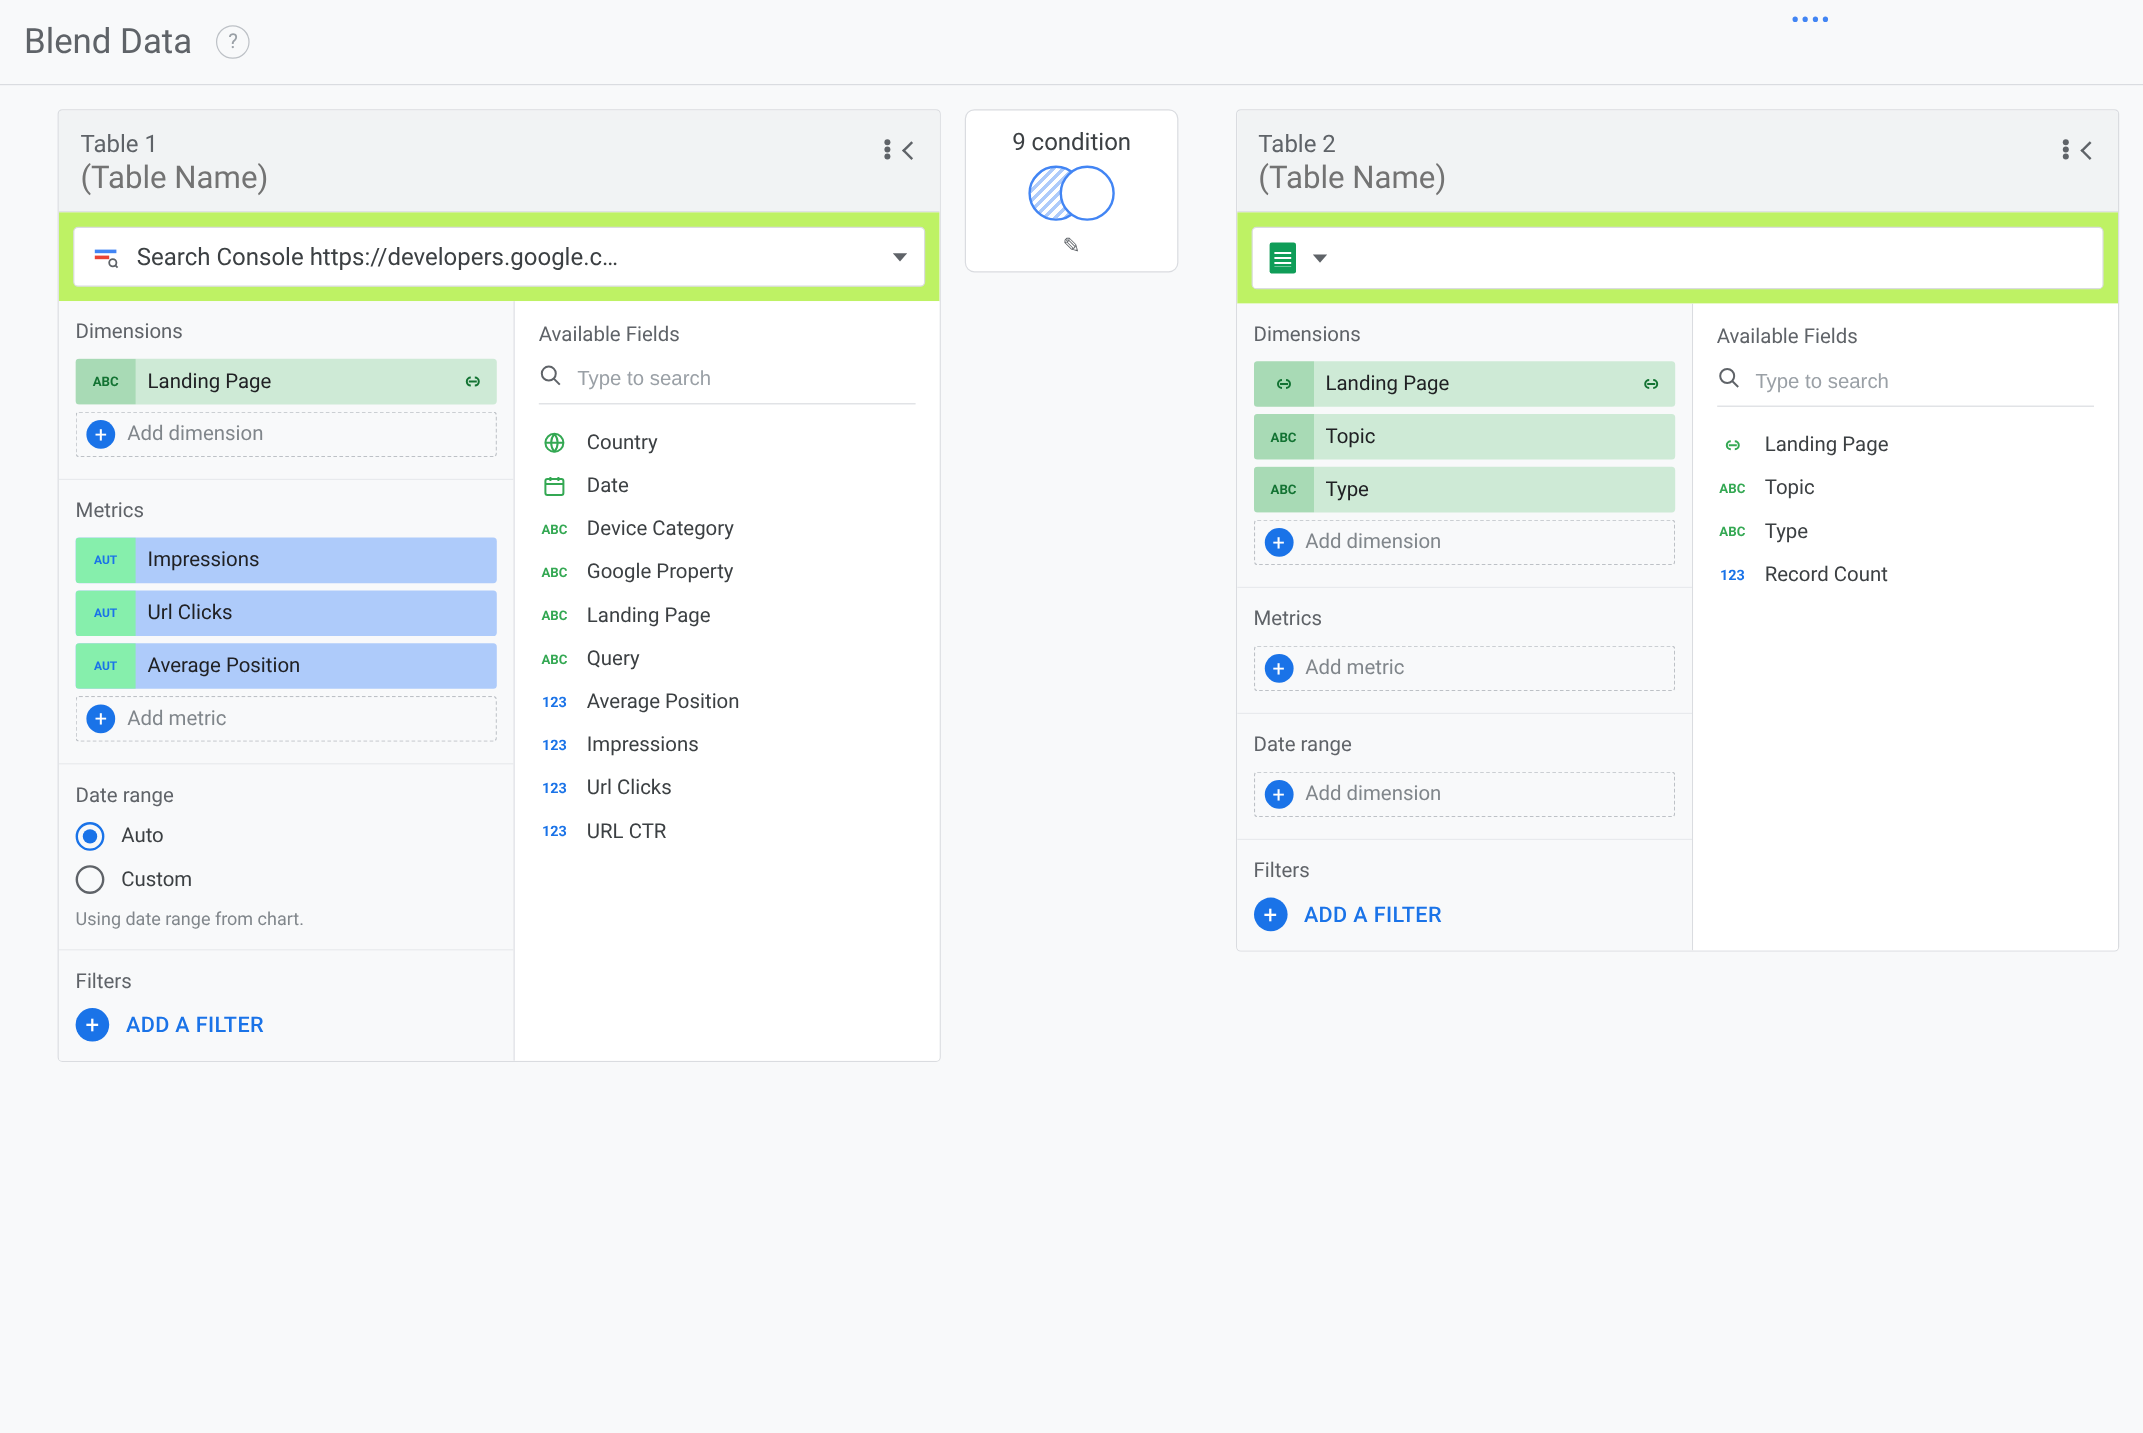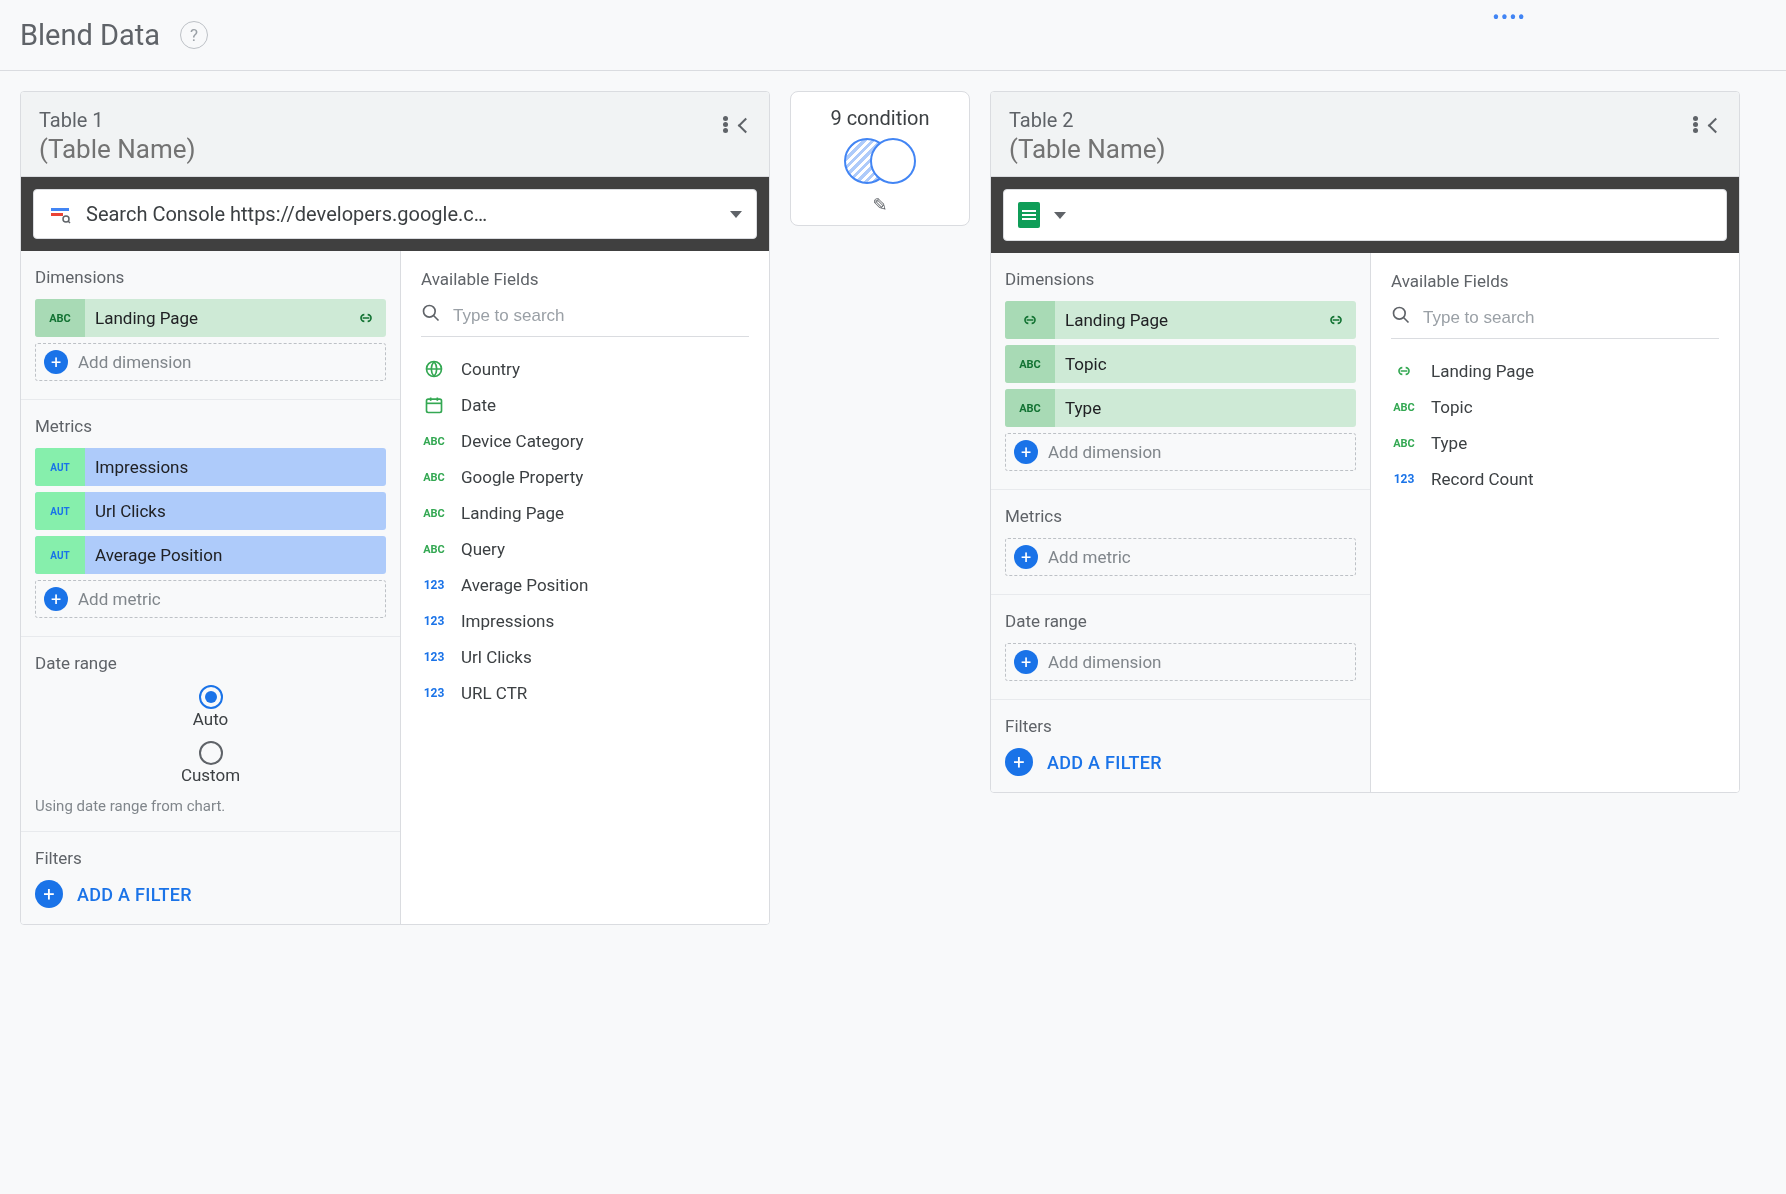--- a/index.html
+++ b/index.html
@@ -53,20 +53,21 @@
   gap: 20px;
   align-items: flex-start;
 }
 
 .table-panel {
   width: 750px;
   background: #fff;
   border: 1px solid #dadce0;
   border-radius: 4px;
   overflow: hidden;
+  margin-left: 28px;
 }
 .table-header {
   background: #f1f3f4;
   padding: 16px 18px 12px;
   border-bottom: 1px solid #dadce0;
   display: flex;
   align-items: flex-start;
   justify-content: space-between;
 }
 .table-title-group { flex: 1; }
@@ -88,21 +89,21 @@
 .icon-btn {
   color: #5f6368;
   cursor: pointer;
   font-size: 20px;
 }
 .kebab { font-size: 22px; line-height: 0.6; display: flex; flex-direction: column; gap:1px;}
 .kebab span { width:5px; height:5px; background:#5f6368; border-radius:50%; display:block; }
 
 .datasource-row {
   padding: 12px 12px;
-  background: #404040;
+  background: #bef264;
 }
 .datasource-select {
   background: #fff;
   border: 1px solid #dadce0;
   border-radius: 4px;
   padding: 12px 14px;
   display: flex;
   align-items: center;
   gap: 14px;
   cursor: pointer;
@@ -220,23 +221,23 @@
   font-weight: 400;
 }
 .add-chip-label {
   color: #80868b;
   font-size: 17px;
 }
 
 .radio-row {
   display: flex;
   align-items: center;
+  gap: 14px;
   margin-bottom: 12px;
   cursor: pointer;
-  flex-direction: column;
 }
 .radio {
   width: 24px;
   height: 24px;
   border-radius: 50%;
   border: 2.5px solid #5f6368;
   display: flex;
   align-items: center;
   justify-content: center;
 }

